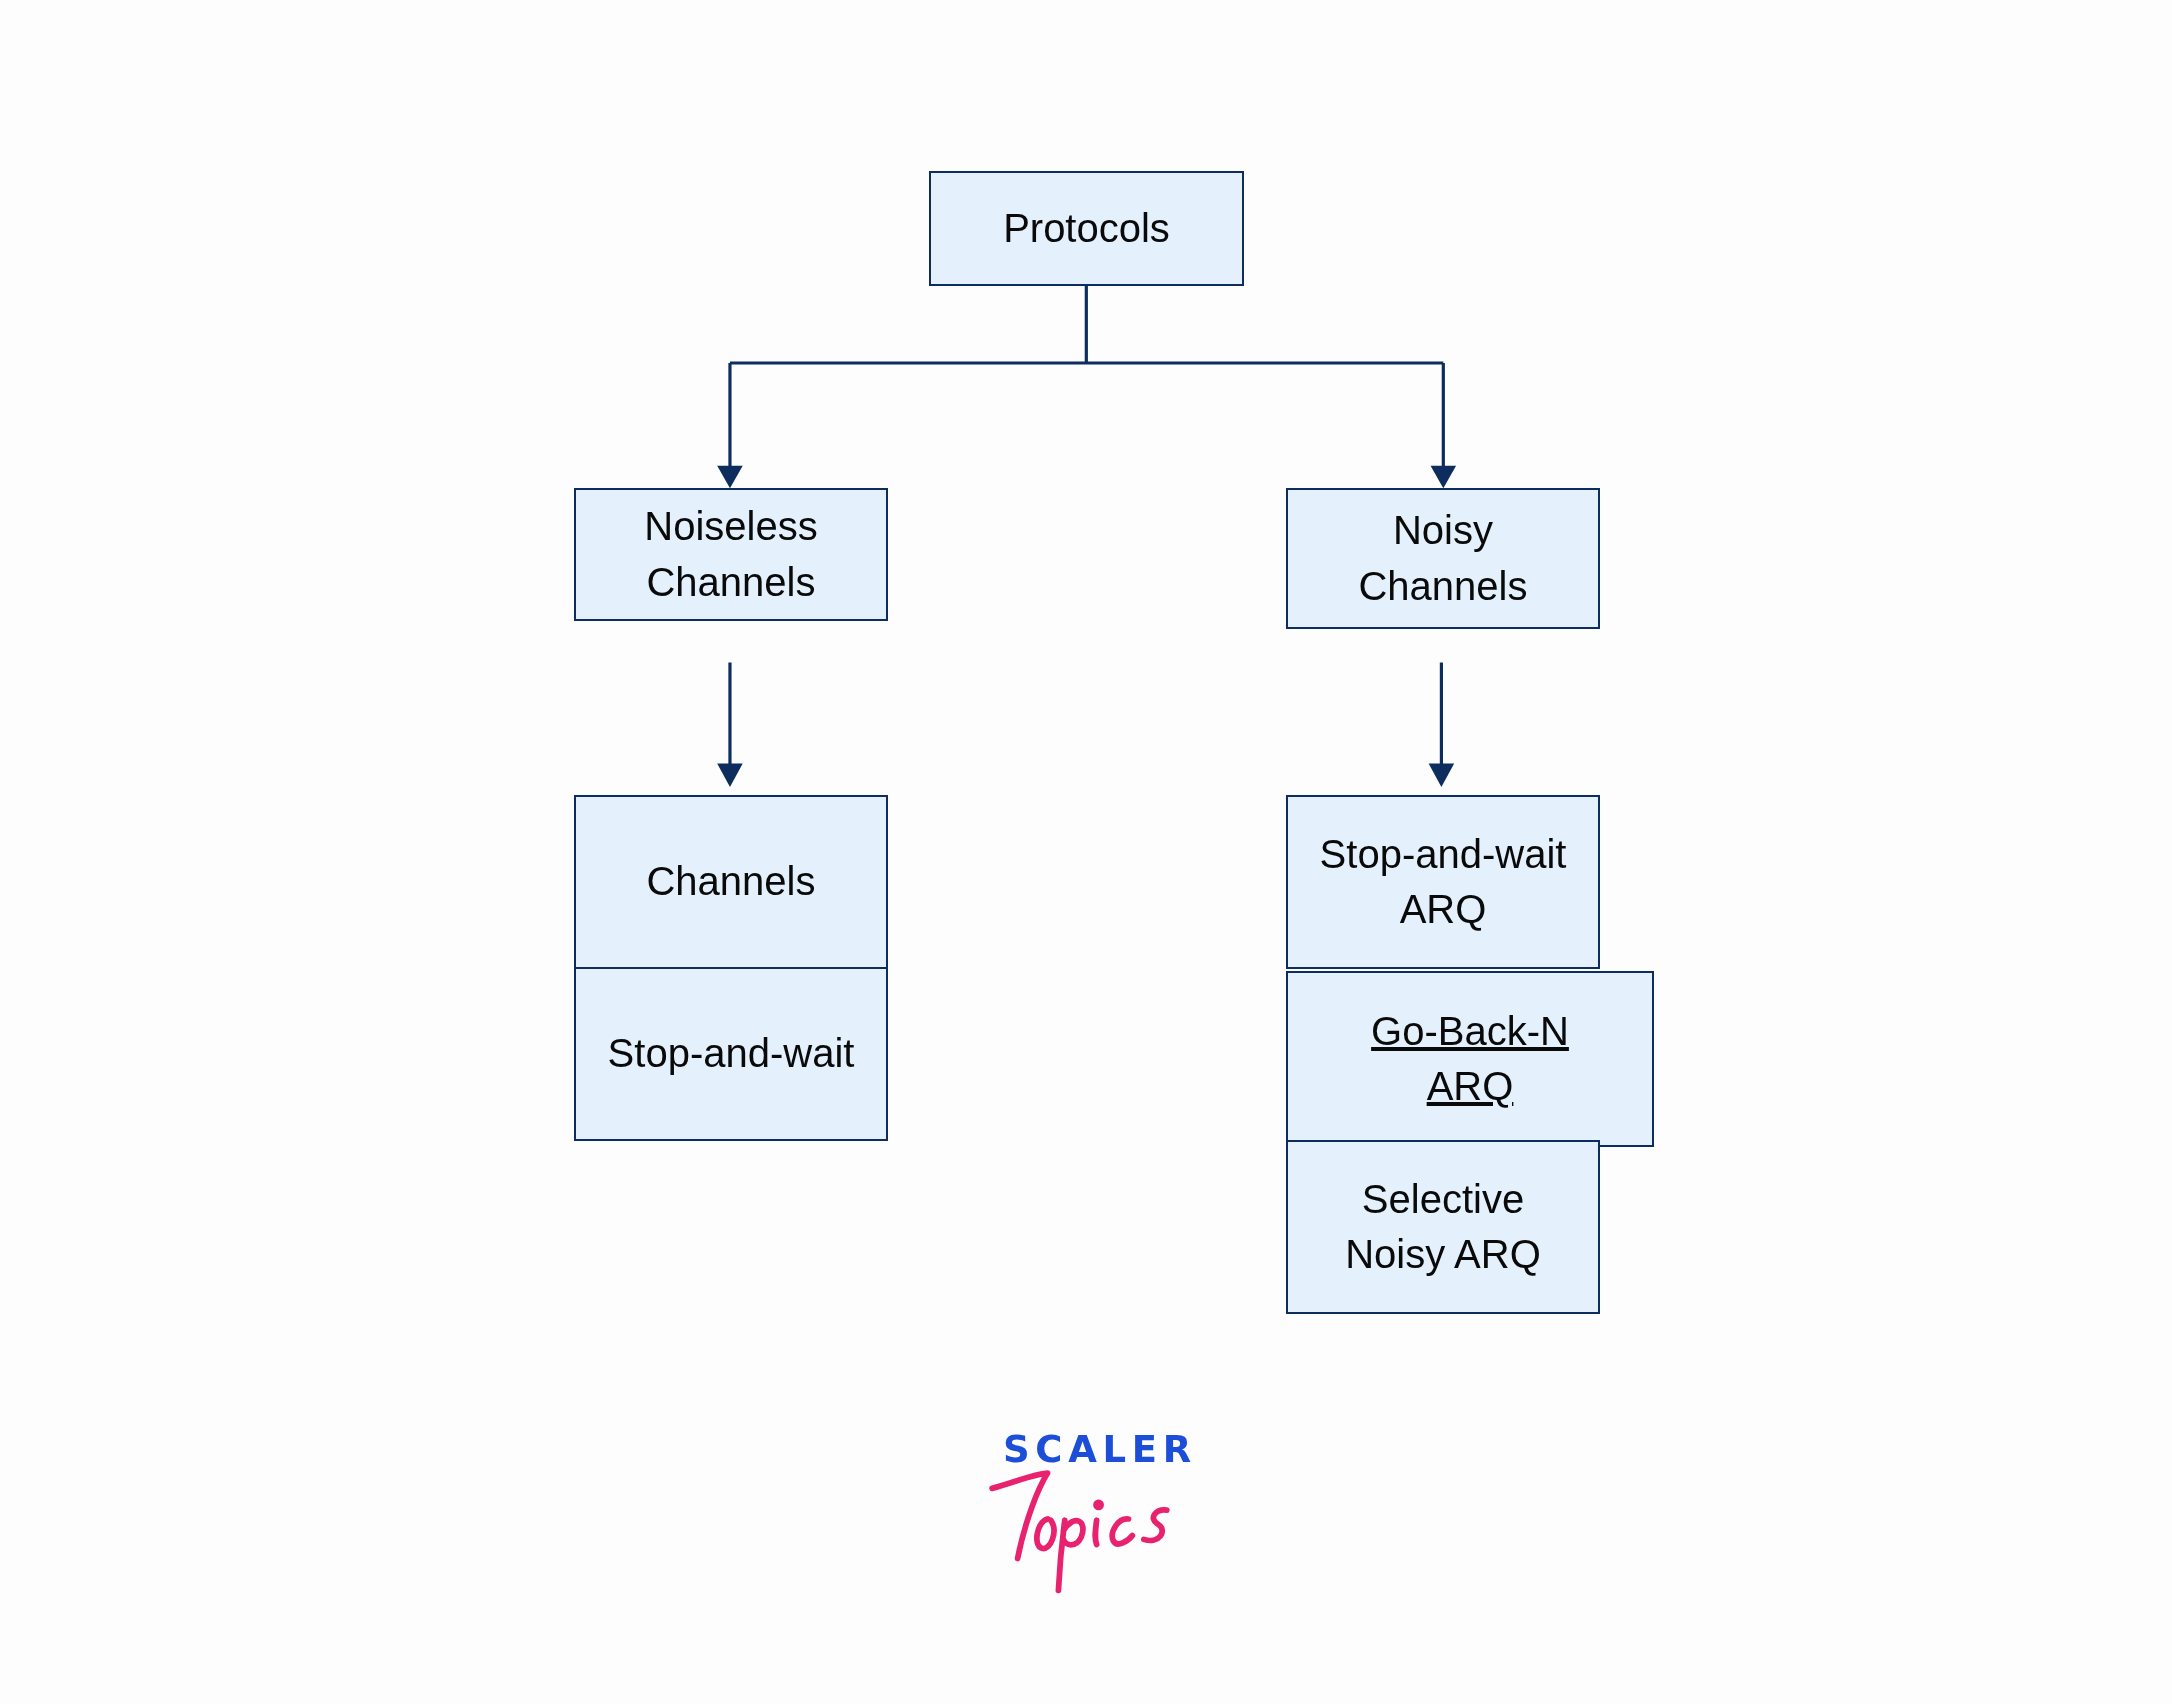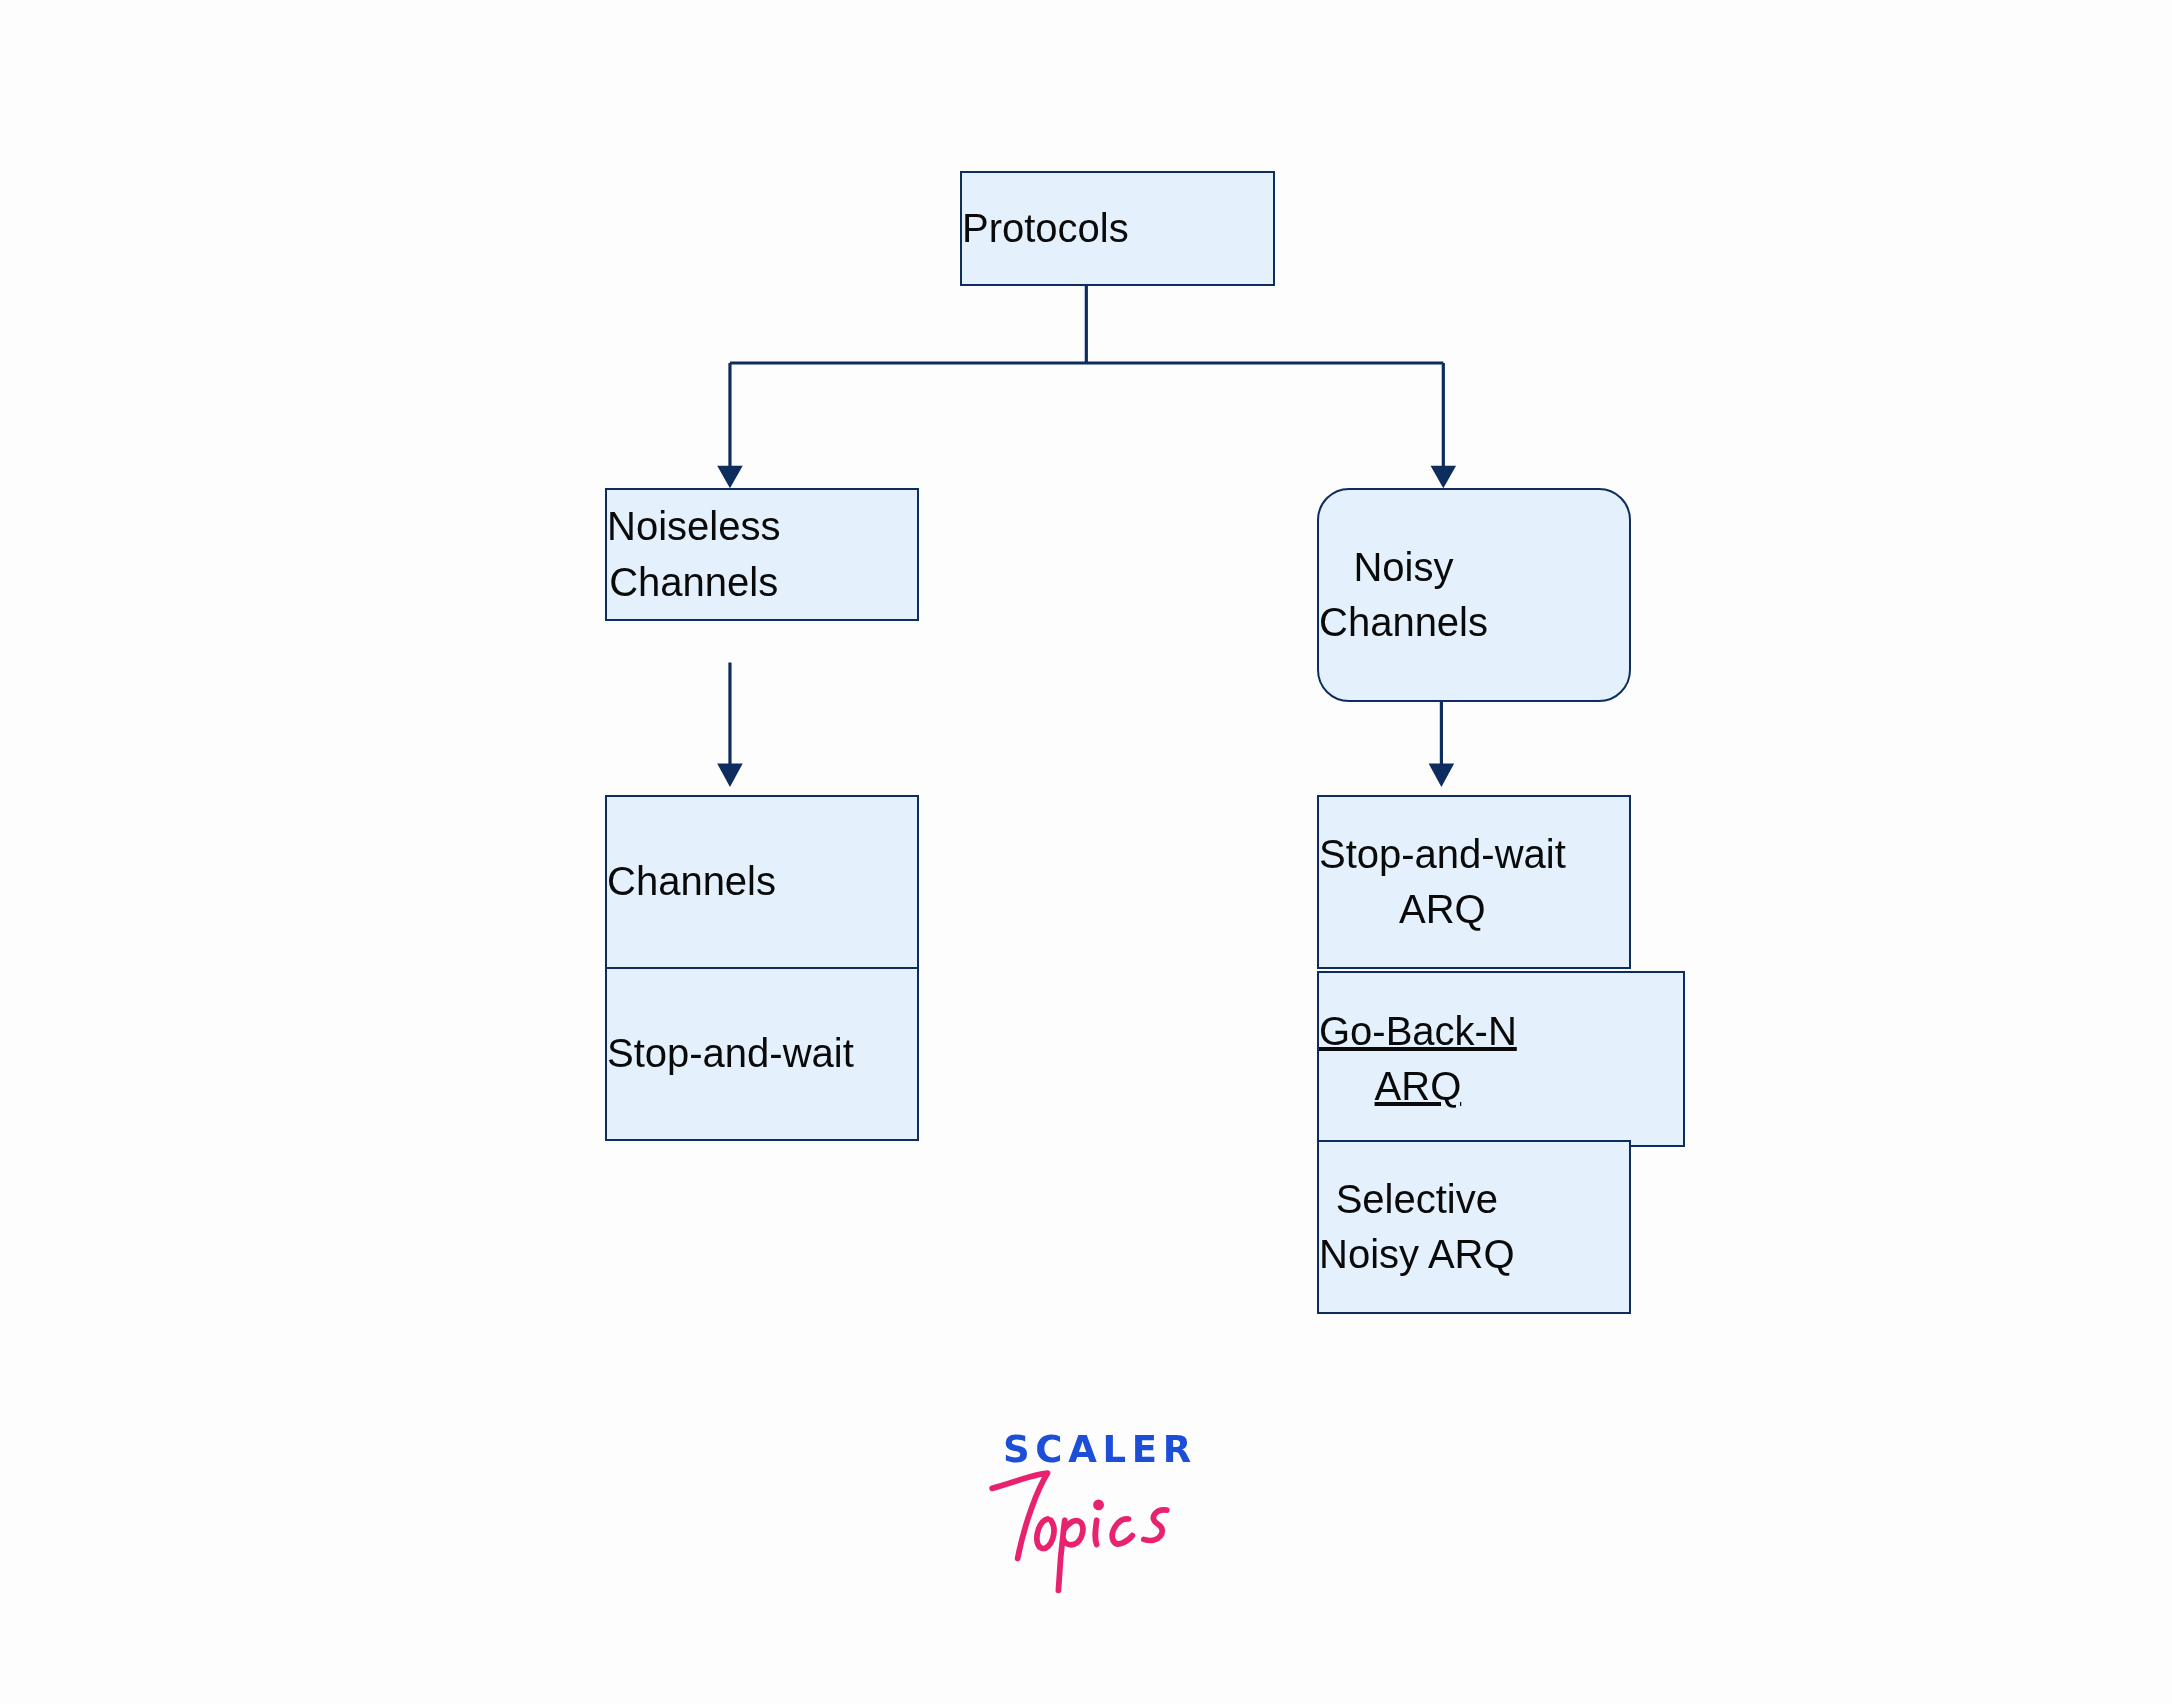--- a/index.html
+++ b/index.html
@@ -7,27 +7,26 @@
     width: 2172px; height: 1705px; position: relative; overflow: hidden;
     background: #fdfdfd;
     font-family: "Liberation Sans", "DejaVu Sans", sans-serif;
   }
   #canvas { position: absolute; left: 0; top: 0; width: 2172px; height: 1705px; }
   .node {
     position: absolute;
     background: #e4f1fd;
     border: 2.6px solid #0d2d5e;
     box-sizing: border-box;
-    display: flex; align-items: center; 
+    display: flex; align-items: center; justify-content: center;
     text-align: center;
     color: #0a0a0a;
     font-size: 40px;
     line-height: 1.38;
     white-space: pre-line;
-    margin-left: 31px;
   }
   .node span { display: block; }
   .stack { position: absolute; }
   .stack .node { position: absolute; left: 0; }
   .logo { position: absolute; left: 987px; top: 1428px; width: 204px; height: 166px; }
   .logo-word {
     position: absolute; left: 16px; top: 0; width: 172px;
     font-family: "DejaVu Sans", sans-serif; font-weight: bold;
     font-size: 37px; letter-spacing: 5.7px; color: #1d4ed8; text-align: center;
   }
@@ -57,21 +56,21 @@
 
 <div class="node" style="left:929px; top:171px; width:315px; height:115px;">
   <span>Protocols</span>
 </div>
 
 <div class="node" style="left:574px; top:488px; width:314px; height:133px;">
   <span>Noiseless
 Channels</span>
 </div>
 
-<div class="node" style="left:1286px; top:488px; width:314px; height:214px;border-radius:32px;">
+<div class="node" style="left:1286px; top:488px; width:314px; height:141px;">
   <span>Noisy
 Channels</span>
 </div>
 
 <div class="stack" style="left:574px; top:795px; width:314px; height:346px;">
   <div class="node" style="top:0; width:314px; height:174px;">
     <span>Channels</span>
   </div>
   <div class="node" style="top:172px; width:314px; height:174px;">
     <span>Stop-and-wait</span>

